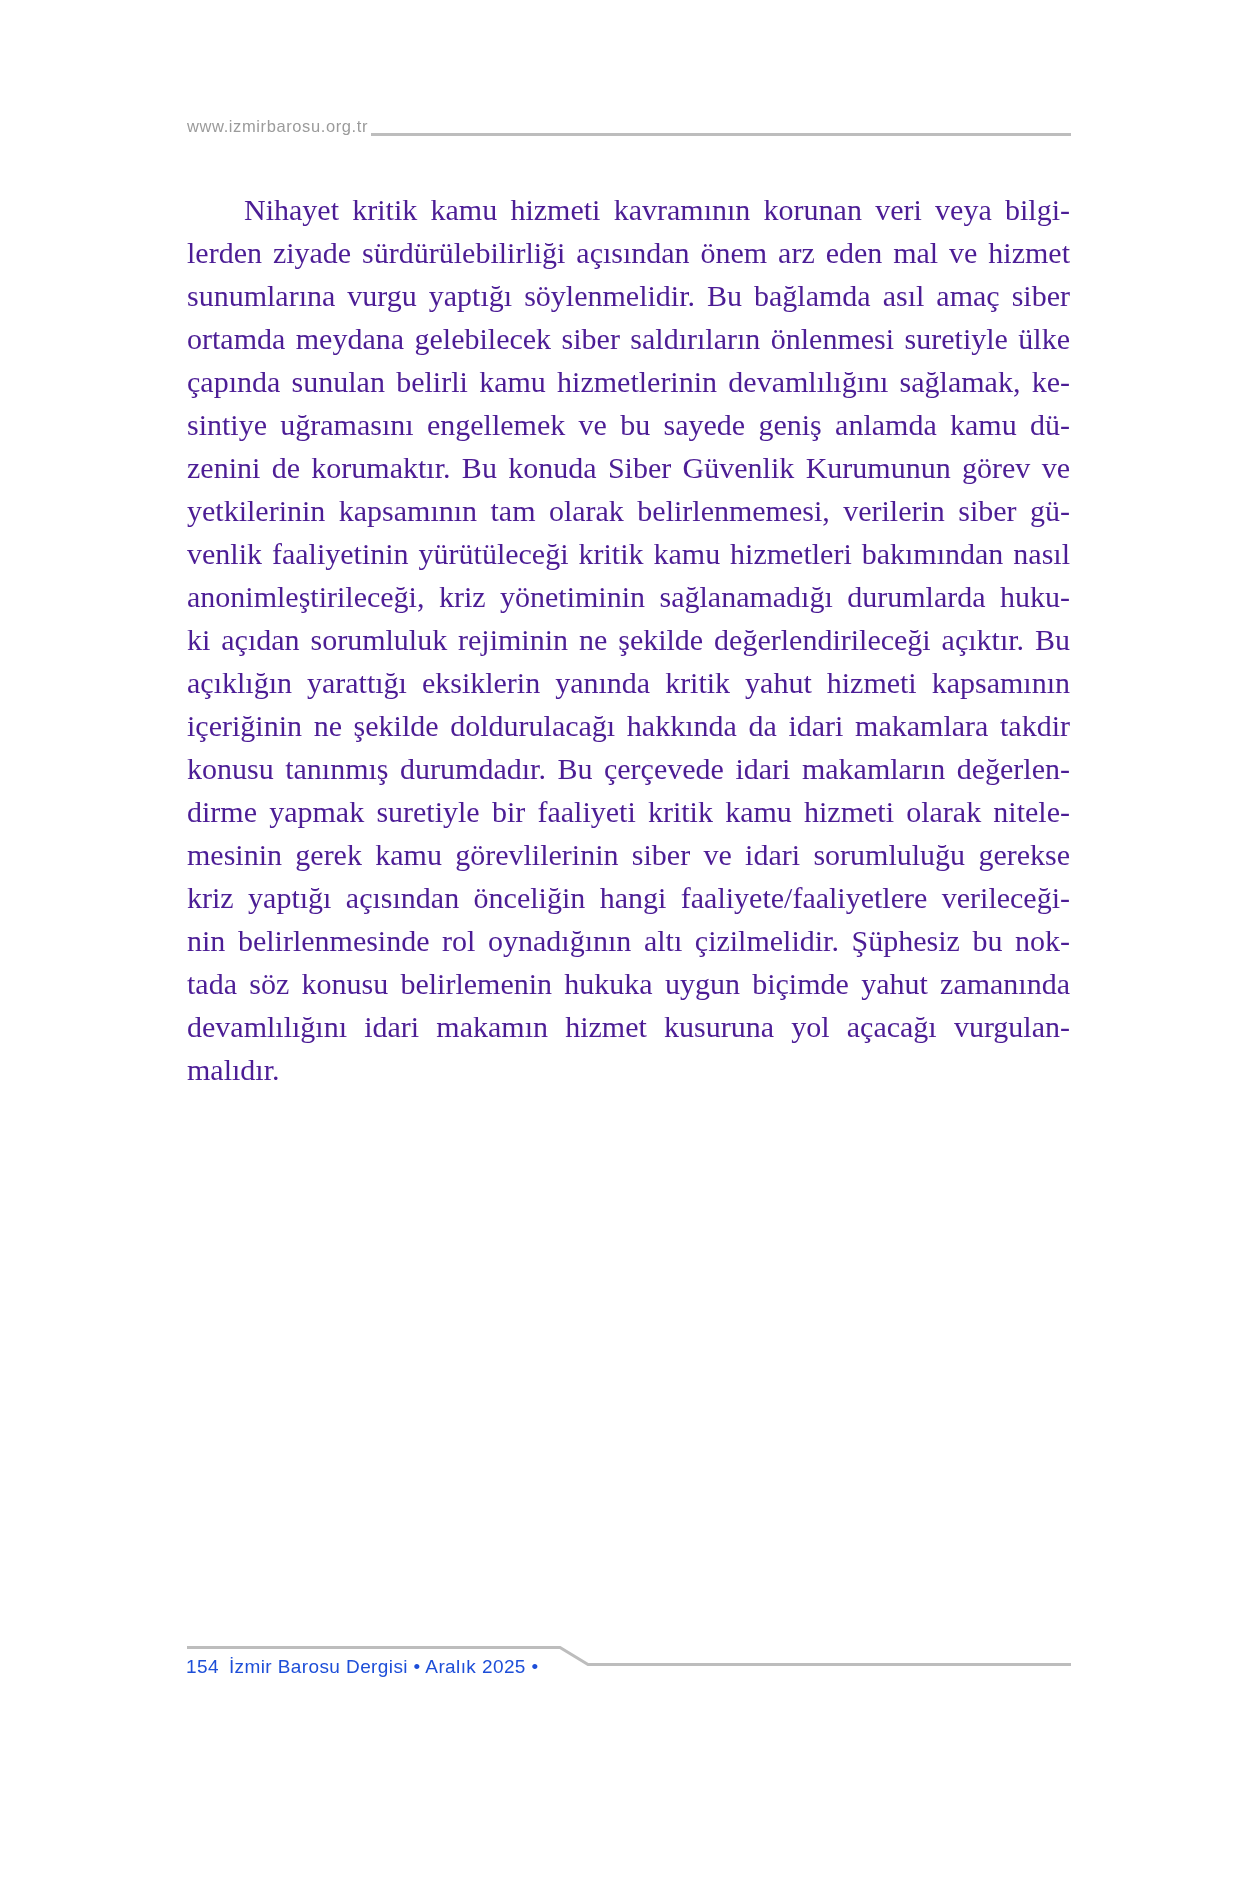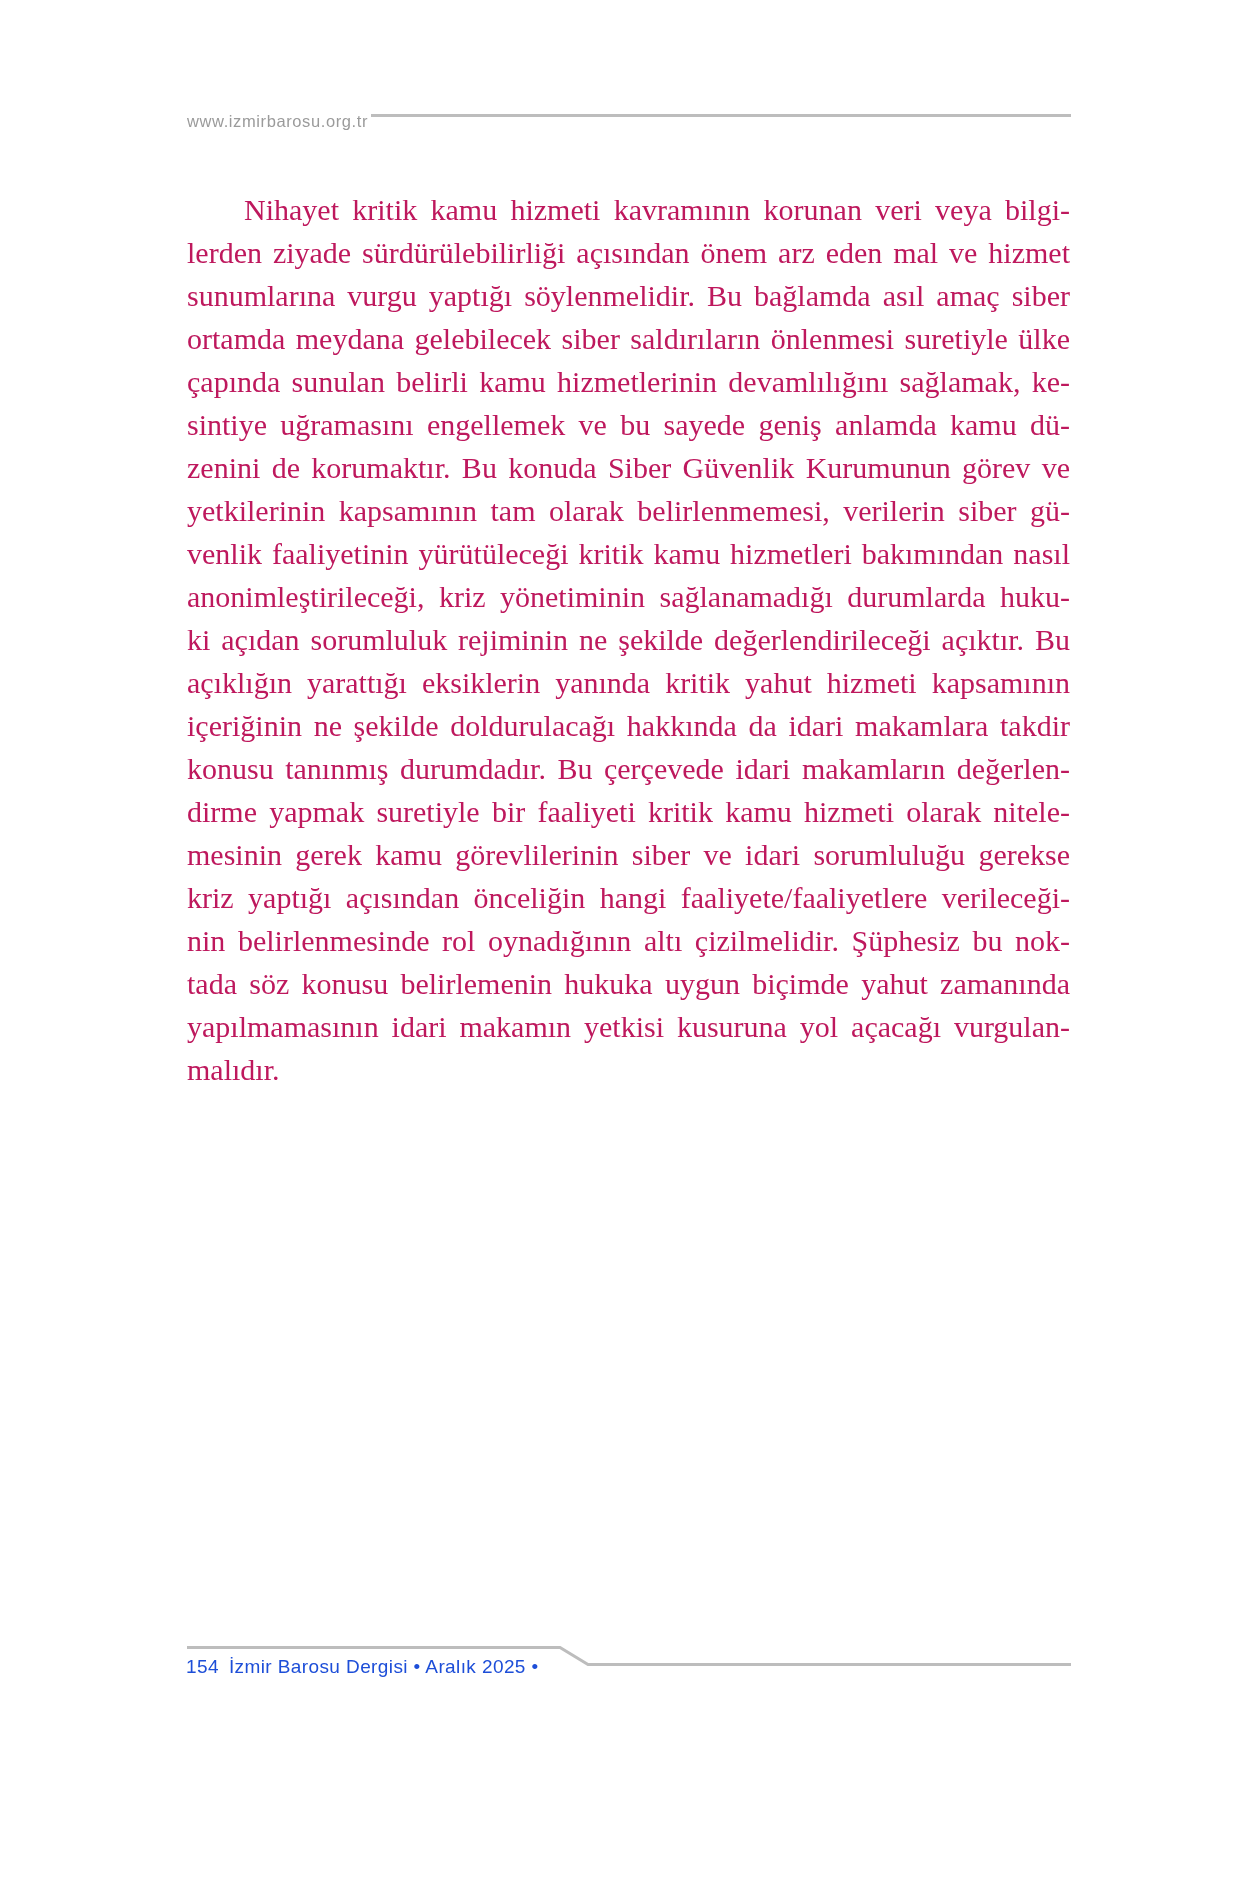--- a/index.html
+++ b/index.html
@@ -13,21 +13,21 @@
   }
 
   
   .header {
     position: absolute;
     left: 187px;
     top: 112px;
     width: 884px;
     height: 24px;
     display: flex;
-    align-items: flex-start;
+    align-items: flex-end;
   }
   .site-url {
     font-family: "Liberation Sans", "DejaVu Sans", sans-serif;
     font-size: 16.5px;
     letter-spacing: 0.6px;
     color: #9b9b9b;
     white-space: nowrap;
     flex: 0 0 auto;
   }
   .header-rule {
@@ -39,21 +39,21 @@
   }
 
   
   .body-text {
     position: absolute;
     left: 187px;
     top: 188px;
     width: 883px;
     font-size: 30px;
     line-height: 43px;
-    color: #be185d;
+    color: #4c1d95;
   }
   .line {
     text-align: justify;
     text-align-last: justify;
     white-space: nowrap;
   }
   .line.first { text-indent: 57px; }
   .line.last  { text-align-last: left; white-space: normal; }
 
   
@@ -98,21 +98,21 @@
     <div class="line">anonimleştirileceği, kriz yönetiminin sağlanamadığı durumlarda huku-</div>
     <div class="line">ki açıdan sorumluluk rejiminin ne şekilde değerlendirileceği açıktır. Bu</div>
     <div class="line">açıklığın yarattığı eksiklerin yanında kritik yahut hizmeti kapsamının</div>
     <div class="line">içeriğinin ne şekilde doldurulacağı hakkında da idari makamlara takdir</div>
     <div class="line">konusu tanınmış durumdadır. Bu çerçevede idari makamların değerlen-</div>
     <div class="line">dirme yapmak suretiyle bir faaliyeti kritik kamu hizmeti olarak nitele-</div>
     <div class="line">mesinin gerek kamu görevlilerinin siber ve idari sorumluluğu gerekse</div>
     <div class="line">kriz yaptığı açısından önceliğin hangi faaliyete/faaliyetlere verileceği-</div>
     <div class="line">nin belirlenmesinde rol oynadığının altı çizilmelidir. Şüphesiz bu nok-</div>
     <div class="line">tada söz konusu belirlemenin hukuka uygun biçimde yahut zamanında</div>
-    <div class="line">yapılmamasının idari makamın yetkisi kusuruna yol açacağı vurgulan-</div>
+    <div class="line">devamlılığını idari makamın hizmet kusuruna yol açacağı vurgulan-</div>
     <div class="line last">malıdır.</div>
   </div>
 
   <svg class="footer-rule-svg" width="1260" height="1890" viewBox="0 0 1260 1890">
     <polyline points="187,1647.5 560,1647.5 588,1664.5 1071,1664.5" fill="none" stroke="#bdbdbd" stroke-width="3"></polyline>
   </svg>
 
   <div class="footer-text">
     <span class="page-number">154</span><span>İzmir Barosu Dergisi • Aralık 2025 •</span>
   </div>

